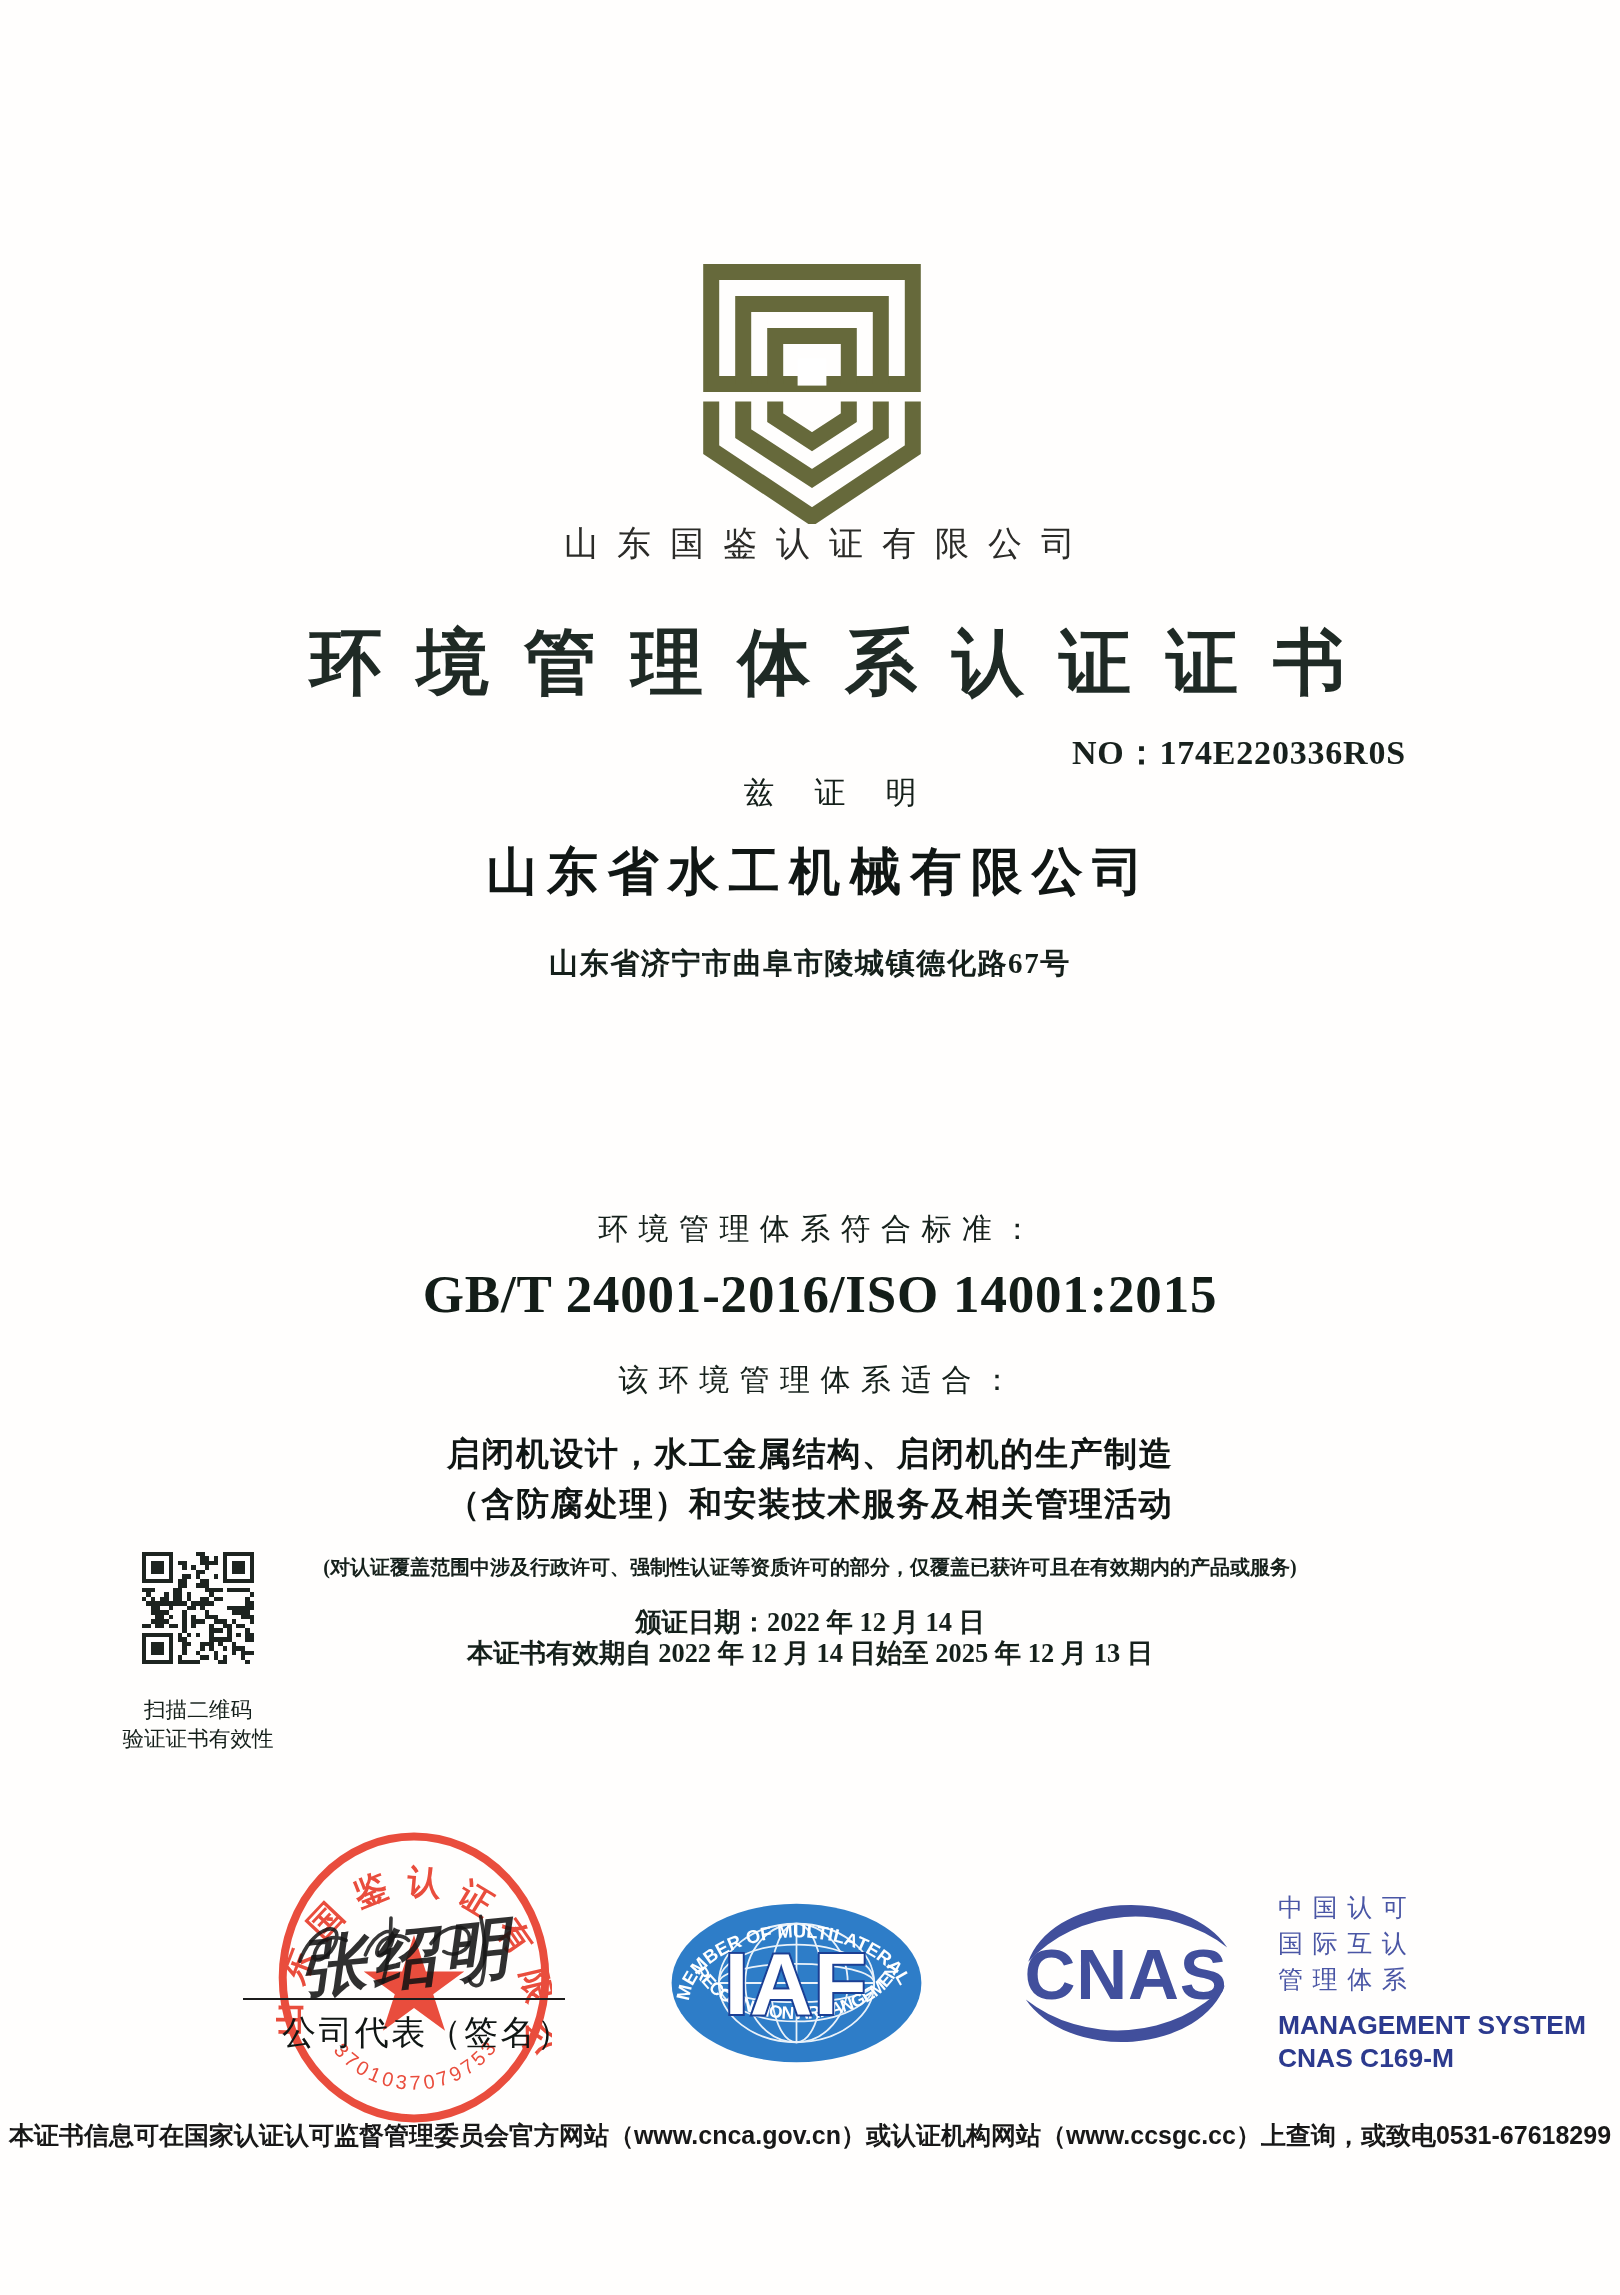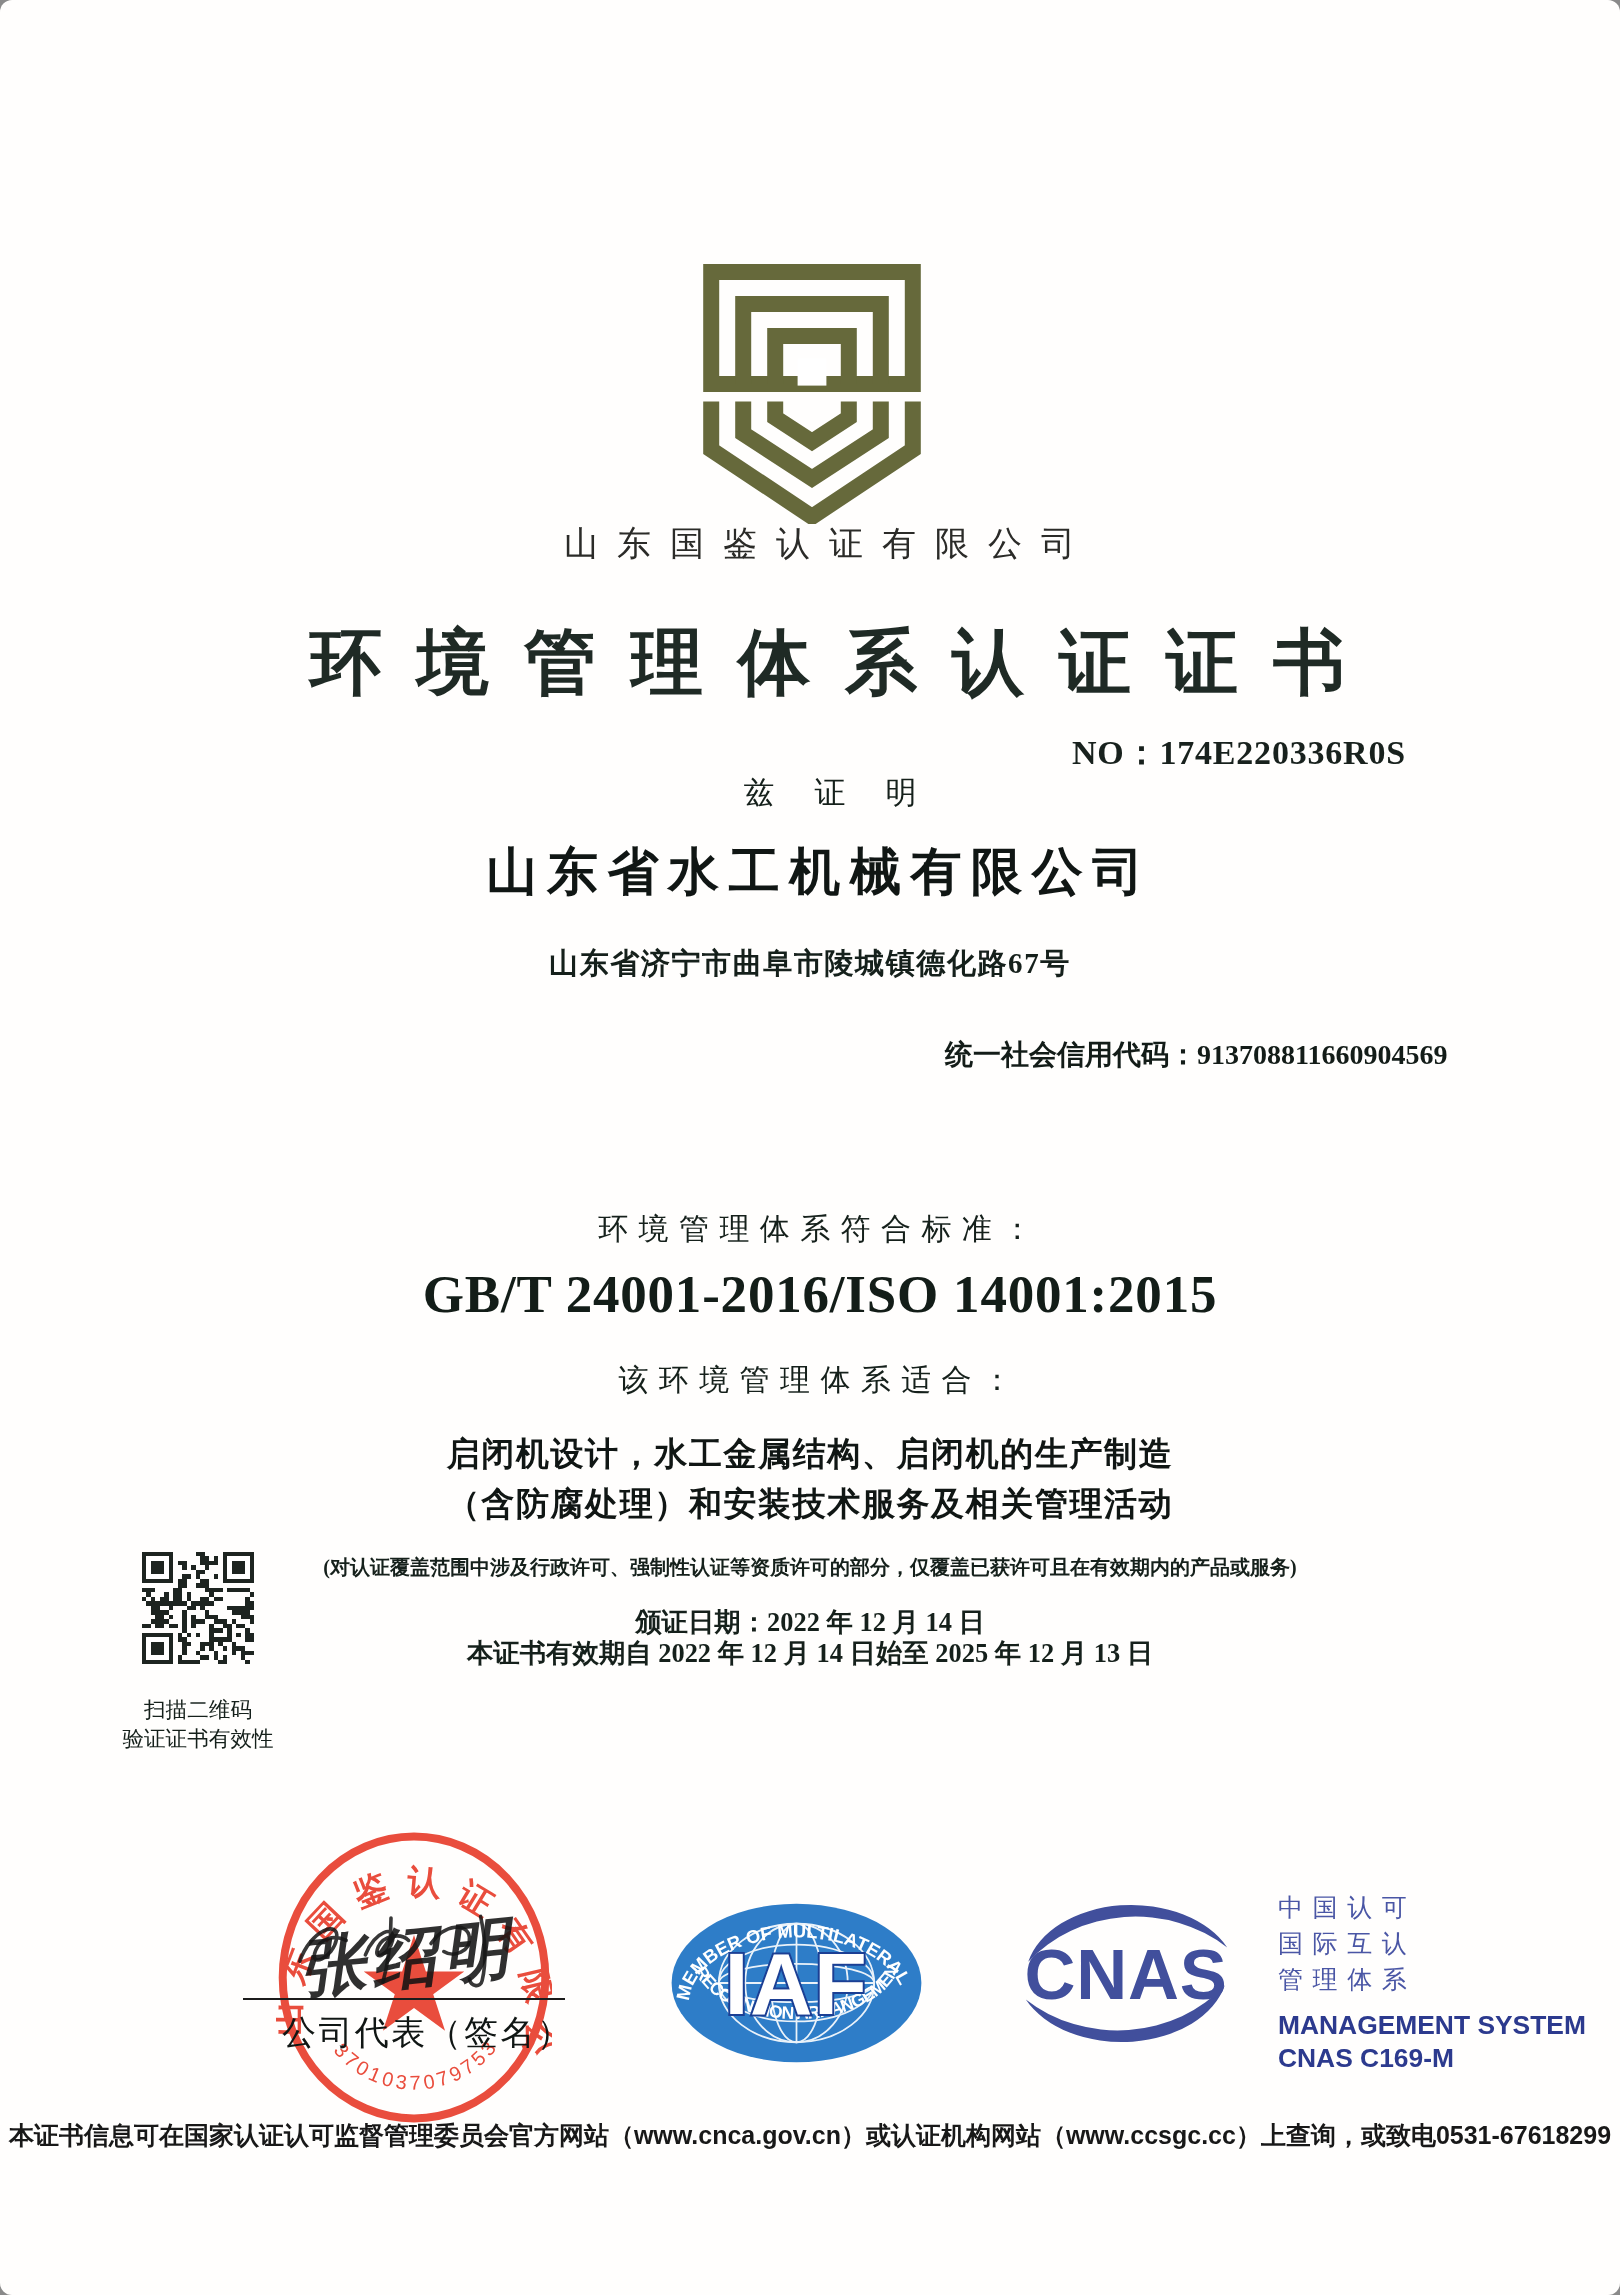--- a/index.html
+++ b/index.html
@@ -4,21 +4,20 @@
 <style>
   html,body{margin:0;padding:0;background:#8a8a8a;}
   .page{
     position:relative;
     width:1620px;height:2295px;
     margin:0 auto;
     background:#fffefd;
     overflow:hidden;
     font-family:"Liberation Serif","DejaVu Serif",serif;
     color:#1a1a1a;
-    border-radius:12px;
   }
   .abs{position:absolute;}
   .cw{left:0;width:100%;text-align:center;}
   
   .issuer-name{top:521px;font-size:34px;letter-spacing:19px;padding-left:19px;color:#2b2b28;}
   .cert-title{top:615px;font-size:72px;font-weight:bold;letter-spacing:35px;padding-left:35px;color:#1f2a25;}
   .no-line{top:730px;left:1072px;font-size:34px;font-weight:bold;color:#18211d;letter-spacing:0.8px;}
   .intro{top:772px;font-size:31px;letter-spacing:40px;padding-left:40px;color:#15201b;}
   
   .company{top:838px;font-size:51px;font-weight:bold;letter-spacing:9.6px;padding-left:9.6px;color:#101614;}
@@ -80,23 +79,20 @@
 
   <div class="abs cw issuer-name">山东国鉴认证有限公司</div>
   <div class="abs cw cert-title">环境管理体系认证证书</div>
   <div class="abs no-line">
     <span>NO：</span><span>174E220336R0S</span>
   </div>
   <div class="abs cw intro">兹证明</div>
 
   <div class="abs cw company">山东省水工机械有限公司</div>
   <div class="abs cw address">山东省济宁市曲阜市陵城镇德化路67号</div>
-  <div class="abs credit">
-    <span>统一社会信用代码：</span><span>913708811660904569</span>
-  </div>
 
   <div class="abs cw std-label">环境管理体系符合标准：</div>
   <div class="abs cw std-code">GB/T 24001-2016/ISO 14001:2015</div>
   <div class="abs cw fit-label">该环境管理体系适合：</div>
   <div class="abs cw scope1">启闭机设计，水工金属结构、启闭机的生产制造</div>
   <div class="abs cw remark">(对认证覆盖范围中涉及行政许可、强制性认证等资质许可的部分，仅覆盖已获许可且在有效期内的产品或服务)</div>
   <div class="abs cw scope2">（含防腐处理）和安装技术服务及相关管理活动</div>
 
   <div class="abs cw issue-date">颁证日期：2022 年 12 月 14 日</div>
   <div class="abs cw validity">本证书有效期自 2022 年 12 月 14 日始至 2025 年 12 月 13 日</div>

